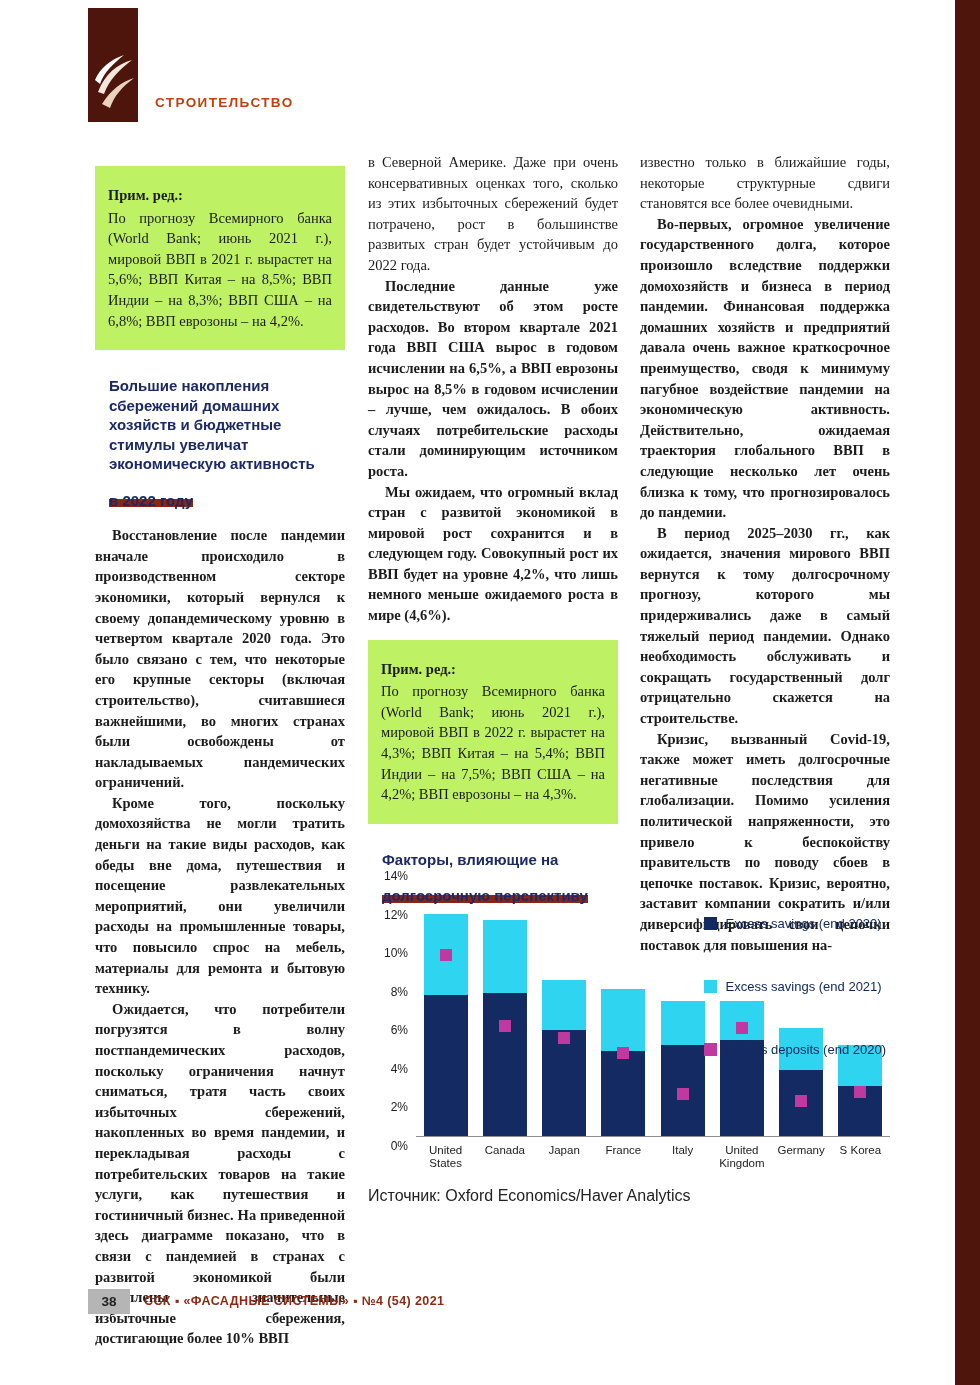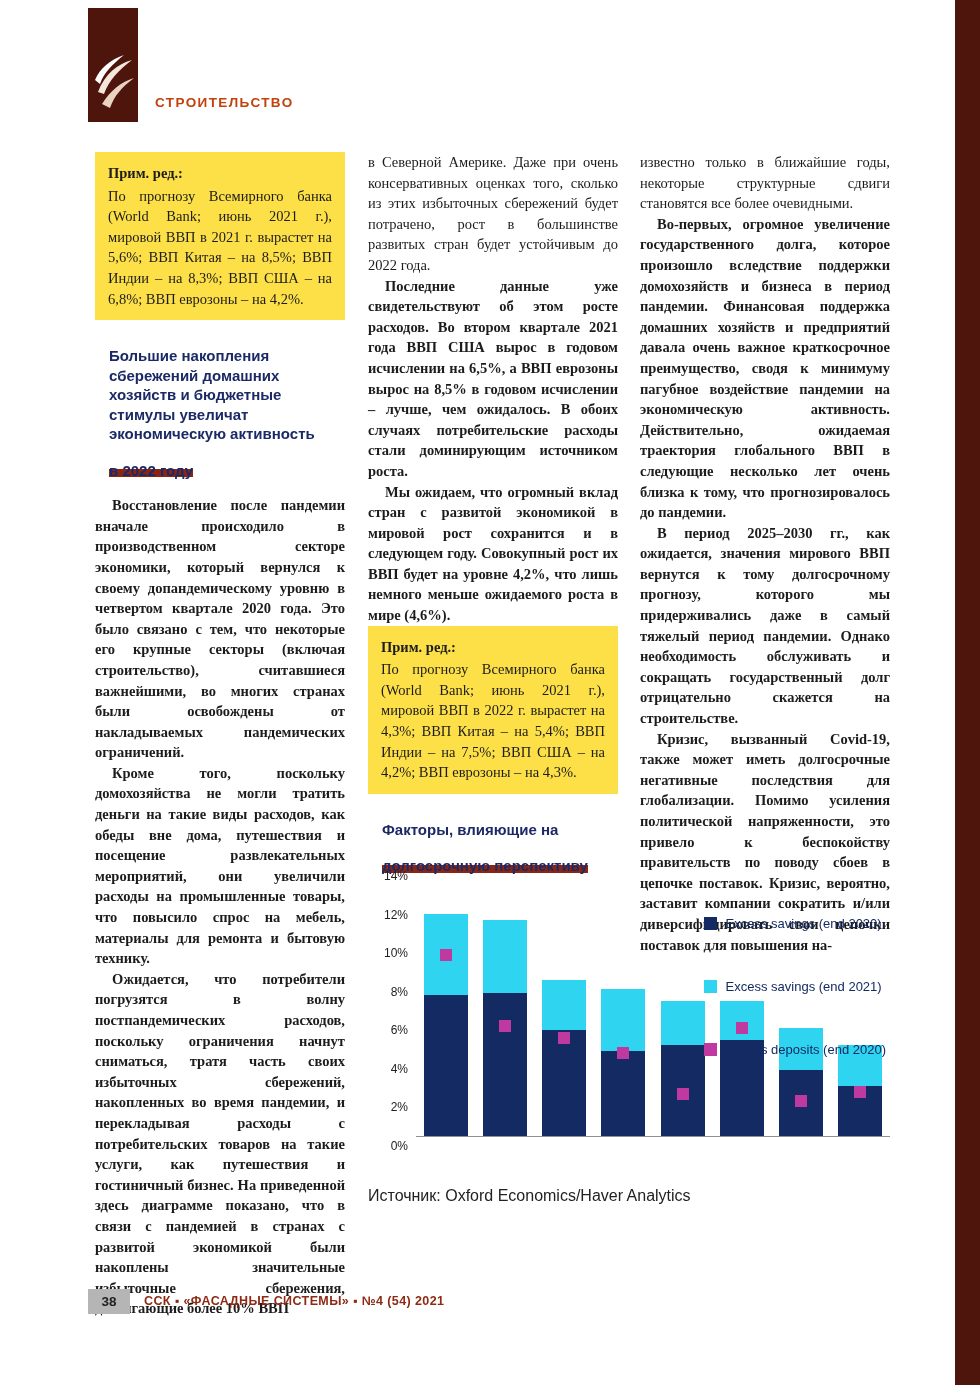--- a/index.html
+++ b/index.html
@@ -9,21 +9,21 @@
   .logo{position:absolute;left:88px;top:8px;width:50px;height:114px;background:#4d150c;}
   .section-title{position:absolute;left:155px;top:95px;font-family:"Liberation Sans",sans-serif;
         font-weight:bold;font-size:13.5px;letter-spacing:1.4px;color:#c2410c;}
   .edge-stripe{position:absolute;right:0;top:0;width:25px;height:1385px;background:#4d150c;}
   
   .col{position:absolute;top:152px;width:250px;font-size:14.5px;line-height:20.6px;
        text-align:justify;hyphens:auto;}
   #col1{left:95px;} #col2{left:368px;} #col3{left:640px;}
   .col p{margin:0;}
   .ind{text-indent:17px;font-weight:bold;}
-  .note{background:#fde047;padding:11px 13px;margin:0 0 18px;}
+  .note{background:#bef264;padding:19px 13px;margin:14px 0 18px;}
   .note-title{font-weight:bold;display:block;margin-bottom:2px;}
   .heading{font-family:"Liberation Sans",sans-serif;font-weight:bold;color:#1b2a66;
        font-size:15px;line-height:19.5px;padding-left:14px;margin:26px 0 15px;text-align:left;}
   .accent-line{margin-top:17px;}
   .accent{display:inline-block;background-image:linear-gradient(#8a2413,#8a2413);
        background-repeat:no-repeat;background-size:100% 8px;background-position:0 74%;}
   
   .chart{position:absolute;left:368px;top:856px;width:522px;font-family:"Liberation Sans",sans-serif;}
   .chart-inner{position:relative;}
   .yaxis{position:absolute;left:0;top:10px;width:40px;height:270px;}
@@ -153,20 +153,30 @@
             <div class="seg" style="background: rgb(19, 42, 99); bottom: 0px; height: 24.2857%;"></div>
             <div class="seg" style="background: rgb(47, 212, 240); bottom: 24.2857%; height: 15.7143%;"></div>
             <div class="marker" style="background: rgb(192, 57, 160); bottom: calc(12.8571% - 6px);"></div>
           </div>
           <div class="slot">
             <div class="seg" style="background: rgb(19, 42, 99); bottom: 0px; height: 18.5714%;"></div>
             <div class="seg" style="background: rgb(47, 212, 240); bottom: 18.5714%; height: 15%;"></div>
             <div class="marker" style="background: rgb(192, 57, 160); bottom: calc(16.4286% - 6px);"></div>
           </div>
         </div>
+      <div class="cats">
+          <div class="cat">United States</div>
+          <div class="cat">Canada</div>
+          <div class="cat">Japan</div>
+          <div class="cat">France</div>
+          <div class="cat">Italy</div>
+          <div class="cat">United Kingdom</div>
+          <div class="cat">Germany</div>
+          <div class="cat">S Korea</div>
+        </div>
       <div class="legend">
           <div class="lrow">
             <span class="sw" style="background: rgb(19, 42, 99);"></span>
             <span class="ltext">Excess savings (end 2020)</span>
           </div>
           <div class="lrow">
             <span class="sw" style="background: rgb(47, 212, 240);"></span>
             <span class="ltext">Excess savings (end 2021)</span>
           </div>
           <div class="lrow">

